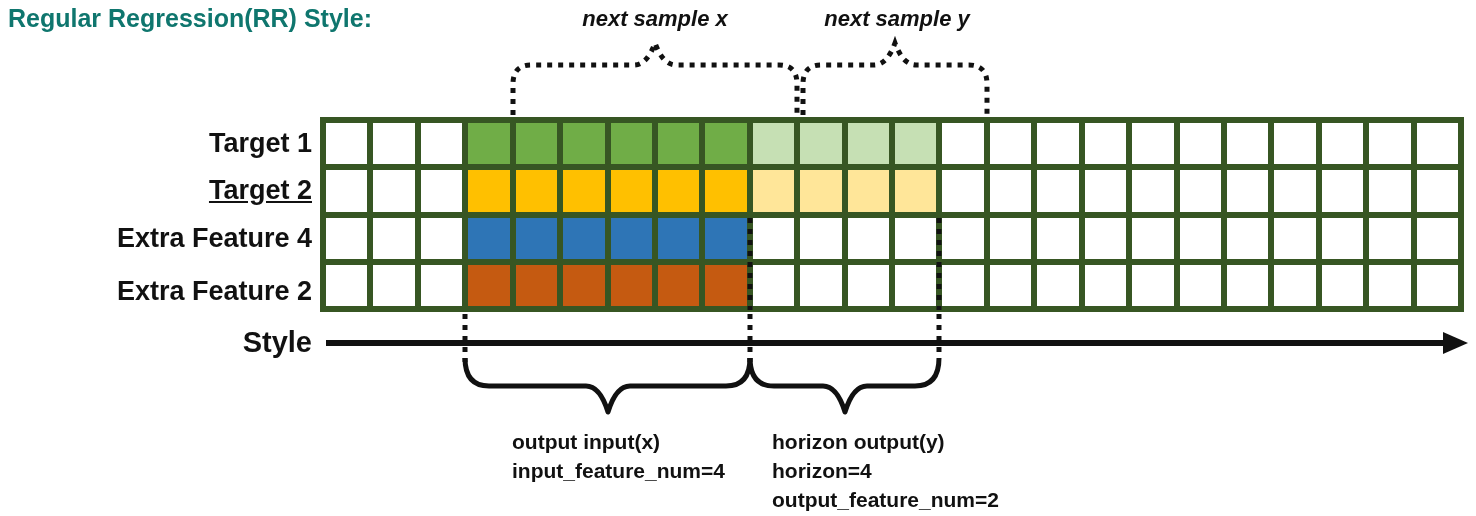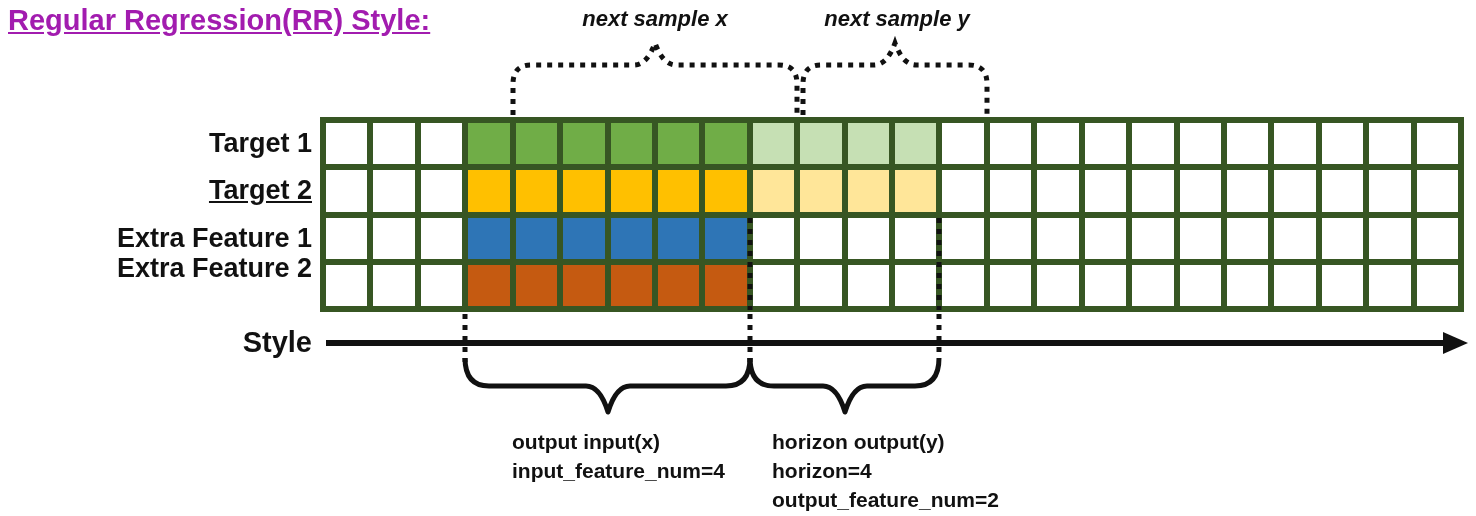--- a/index.html
+++ b/index.html
@@ -5,23 +5,22 @@
   html,body{margin:0;padding:0;background:#fff;}
   .canvas{
     position:relative;
     width:1476px;height:516px;
     background:#fff;
     font-family:"Liberation Sans", sans-serif;
     overflow:hidden;
   }
   .title{
     position:absolute;left:8px;top:4px;
-    font-size:29px;font-weight:700;color:#a21caf;
+    font-size:25px;font-weight:700;color:#0f766e;
     letter-spacing:0px;
-    text-decoration:underline;
   }
   .grid{
     position:absolute;left:320px;top:117px;
     width:1144px;height:195px;
     background:#375623;
     display:grid;
     grid-template-columns:repeat(24,1fr);
     grid-template-rows:repeat(4,1fr);
     gap:6px;
     padding:6px;
@@ -60,22 +59,22 @@
 </head>
 <body>
 
 <div class="canvas">
 
   <div class="title">Regular Regression(RR) Style:</div>
 
   <div id="row-labels">
       <div class="row-label" style="top: 123px; height: 41.25px;">Target 1</div>
       <div class="row-label" style="top: 170.25px; height: 41.25px; text-decoration: underline;">Target 2</div>
-      <div class="row-label" style="top: 217.5px; height: 41.25px;">Extra Feature 1</div>
-      <div class="row-label" style="top: 248px; height: 41.25px;">Extra Feature 2</div>
+      <div class="row-label" style="top: 217.5px; height: 41.25px;">Extra Feature 4</div>
+      <div class="row-label" style="top: 271px; height: 41.25px;">Extra Feature 2</div>
     </div>
 
   <div class="grid" id="grid">
       <div class="cell" style="background: rgb(255, 255, 255);"></div>
       <div class="cell" style="background: rgb(255, 255, 255);"></div>
       <div class="cell" style="background: rgb(255, 255, 255);"></div>
       <div class="cell" style="background: rgb(112, 173, 71);"></div>
       <div class="cell" style="background: rgb(112, 173, 71);"></div>
       <div class="cell" style="background: rgb(112, 173, 71);"></div>
       <div class="cell" style="background: rgb(112, 173, 71);"></div>

